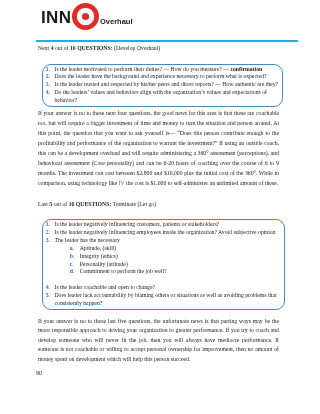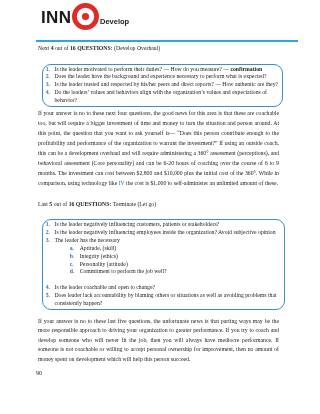--- a/index.html
+++ b/index.html
@@ -44,21 +44,21 @@
 <div class="page">
 
   <div class="logo">
     <span class="logo-word">INN</span>
     <span class="logo-mark">
       <svg width="27" height="27" viewBox="0 0 27 27" aria-hidden="true">
         <circle cx="13.5" cy="13.5" r="11.1" fill="none" stroke="#e02b26" stroke-width="4.8"></circle>
         <circle cx="13.5" cy="13.5" r="3.6" fill="#e02b26"></circle>
       </svg>
     </span>
-    <span class="logo-virtual">Develop</span>
+    <span class="logo-virtual">Overhaul</span>
   </div>
 
   <div class="rule"></div>
 
   <div class="heading" style="left:38px;top:45px;">
     <span>Next </span><b>4</b><span> out of </span><b>16 QUESTIONS</b><b>: </b><span>(Develop Overhaul)</span>
   </div>
 
   <div class="box" style="left:42px;top:63.5px;width:241px;height:43px;">
     <div class="qlist" id="q1list" style="left:2.7px;top:1.0px;">

